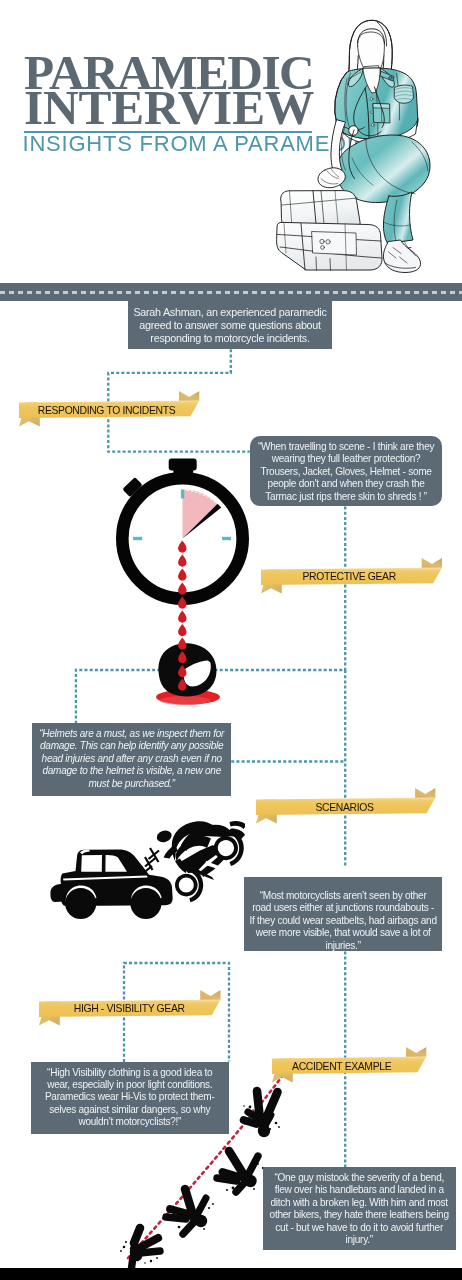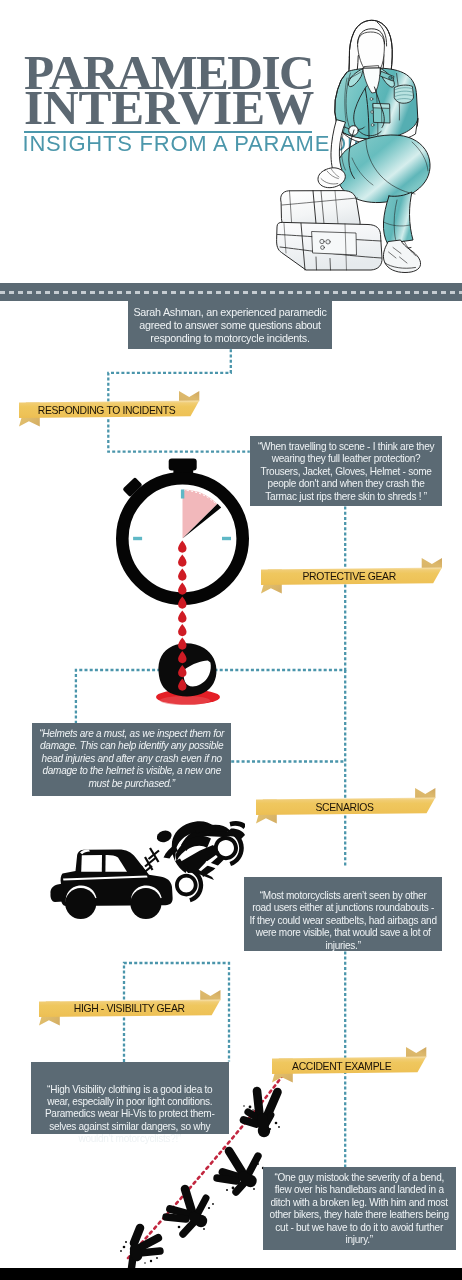--- a/index.html
+++ b/index.html
@@ -567,42 +567,42 @@
         <span class="lbl" style="left:20px;top:14.3px">ACCIDENT EXAMPLE</span>
       </div>
     </div>
 
   <div id="quotes">
       <div class="quote" style="left: 128px; top: 301px; width: 204px; height: 48px; padding-top: 5.4px; font-size: 10.78px; line-height: 12.7px;">
         <span>Sarah Ashman, an experienced paramedic</span>
         <span>agreed to answer some questions about</span>
         <span>responding to motorcycle incidents.</span>
       </div>
-      <div class="quote" style="left: 249.8px; top: 436px; width: 192.6px; height: 70.4px; padding-top: 5px;">
+      <div class="quote" style="left: 249.8px; top: 436px; width: 192.6px; height: 70.4px; padding-top: 5px; border-radius: 10px;">
         <span>“When travelling to scene - I think are they</span>
         <span>wearing they full leather protection?</span>
         <span>Trousers, Jacket, Gloves, Helmet - some</span>
         <span>people don't and when they crash the</span>
         <span>Tarmac just rips there skin to shreds ! ”</span>
       </div>
       <div class="quote" style="left: 32.3px; top: 723px; width: 198.8px; height: 72.7px; padding-top: 5px; font-style: italic;">
         <span>“Helmets are a must, as we inspect them for</span>
         <span>damage.  This can help identify any possible</span>
         <span>head injuries and after any crash even if no</span>
         <span>damage to the helmet is visible, a new one</span>
         <span>must be purchased.”</span>
       </div>
       <div class="quote" style="left: 243.8px; top: 877px; width: 198.6px; height: 73.6px; padding-top: 13px;">
         <span>“Most motorcyclists aren’t seen by other</span>
         <span>road users either at junctions roundabouts -</span>
         <span>If they could wear seatbelts, had airbags and</span>
         <span>were more visible, that would save a lot of</span>
         <span>injuries.”</span>
       </div>
-      <div class="quote" style="left: 30.7px; top: 1061.5px; width: 198.1px; height: 72.7px; padding-top: 22px;">
+      <div class="quote" style="left: 30.7px; top: 1061.5px; width: 198.1px; height: 72.7px; padding-top: 5px;">
         <span>“High Visibility clothing is a good idea to</span>
         <span>wear, especially in poor light conditions.</span>
         <span>Paramedics wear Hi-Vis to protect them-</span>
         <span>selves against similar dangers, so why</span>
         <span>wouldn’t motorcyclists?!”</span>
       </div>
       <div class="quote" style="left: 262.7px; top: 1166.8px; width: 193px; height: 82.9px; padding-top: 5px; text-align: center;">
         <span>“One guy mistook the severity of a bend,</span>
         <span>flew over his handlebars and landed in a</span>
         <span>ditch with a broken leg. With him and most</span>

